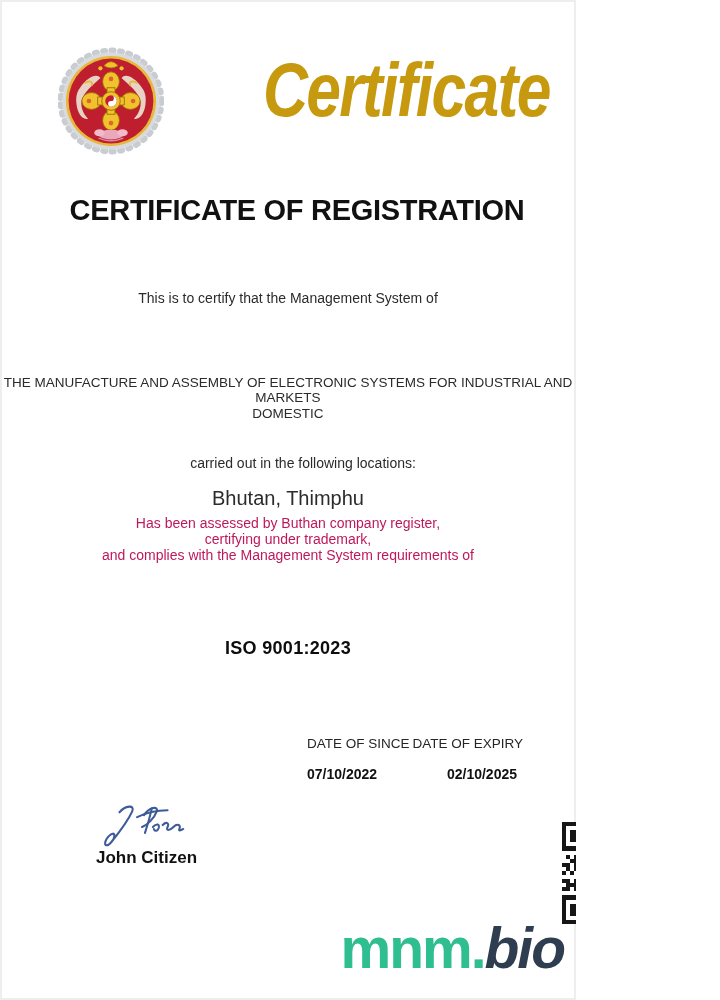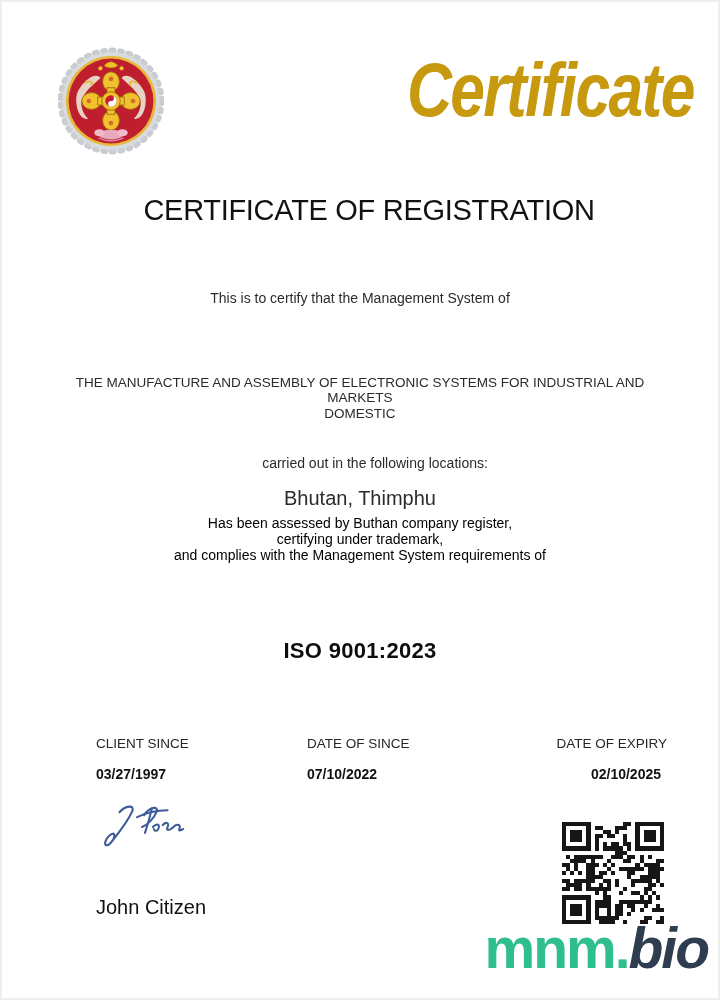--- a/index.html
+++ b/index.html
@@ -1,18 +1,18 @@
 <!DOCTYPE html>
 <html><head>
 <meta charset="utf-8">
 <style>
   html,body{margin:0;padding:0;background:#ffffff;}
   .page{
     position:relative;
-    width:720px;height:1000px;
+    width:576px;height:1000px;
     background:#ffffff;
     overflow:hidden;
     font-family:"Liberation Sans", sans-serif;
     color:#1d1d1d;
     box-shadow:inset 0 0 0 2px #eeeeee;
   }
   .abs{position:absolute;}
   .center{left:0;right:0;text-align:center;}
 
   .emblem{left:58px;top:38px;width:106px;height:126px;}
@@ -23,44 +23,44 @@
     color:#c7990f;
     letter-spacing:-2px;
     transform:scaleX(0.82);
     transform-origin:right center;
     white-space:nowrap;
     line-height:1.05;
   }
 
   .heading{
     top:194px;
-    font-size:29px;font-weight:normal;letter-spacing:-0.3px;
+    font-size:29px;font-weight:bold;letter-spacing:-0.3px;
     color:#111;
     padding-left:18px;
   }
 
   .intro{top:290px;font-size:14px;color:#2b2b2b;}
   .company{top:318px;font-size:26px;font-weight:bold;color:#0d0d0d;letter-spacing:0.5px;}
 
   .activity{top:375px;font-size:13.5px;line-height:15.4px;color:#2b2b2b;}
   .carried{top:455px;font-size:14px;color:#2b2b2b;padding-left:30px;}
   .location{top:487px;font-size:20px;color:#2b2b2b;}
-  .assessment{top:515px;font-size:14px;line-height:16.2px;color:#000000;}
-
-  .standard{top:638px;font-size:22px;font-weight:bold;color:#0d0d0d;letter-spacing:0.3px;}
+  .assessment{top:515px;font-size:14px;line-height:16.2px;color:#be185d;}
+
+  .standard{top:638px;font-size:18px;font-weight:bold;color:#0d0d0d;letter-spacing:0.3px;}
 
   .detail-col{top:736px;font-size:13.5px;color:#262626;}
   .detail-col .value{margin-top:15px;font-weight:bold;font-size:14px;color:#111;}
   .col1{left:96px;text-align:left;}
   .col2{left:307px;text-align:left;}
   .col3{right:53px;text-align:right;}
   .col3 .value{padding-right:6px;}
 
   .signature{left:90px;top:798px;width:108px;height:60px;}
-  .signatory{left:96px;top:896px;font-size:20px;font-weight:normal;color:#111;}
+  .signatory{left:96px;top:848px;font-size:17px;font-weight:bold;color:#111;}
 
   .qr{left:562px;top:822px;width:102px;height:102px;}
 
   .logo{
     top:920px;right:8px;
     font-size:57px;font-weight:bold;
     letter-spacing:-2px;
     white-space:nowrap;
     line-height:1;
   }
@@ -129,24 +129,20 @@
   <div class="abs center location">Bhutan, Thimphu</div>
 
   <div class="abs center assessment">
     <div>Has been assessed by Buthan company register,</div>
     <div>certifying under trademark,</div>
     <div>and complies with the Management System requirements of</div>
   </div>
 
   <div class="abs center standard">ISO 9001:2023</div>
 
-  <div class="abs detail-col col1">
-    <div class="label">CLIENT SINCE</div>
-    <div class="value">03/27/1997</div>
-  </div>
   <div class="abs detail-col col2">
     <div class="label">DATE OF SINCE</div>
     <div class="value">07/10/2022</div>
   </div>
   <div class="abs detail-col col3">
     <div class="label">DATE OF EXPIRY</div>
     <div class="value">02/10/2025</div>
   </div>
 
   <svg class="abs signature" viewBox="0 0 110 60" aria-hidden="true">

